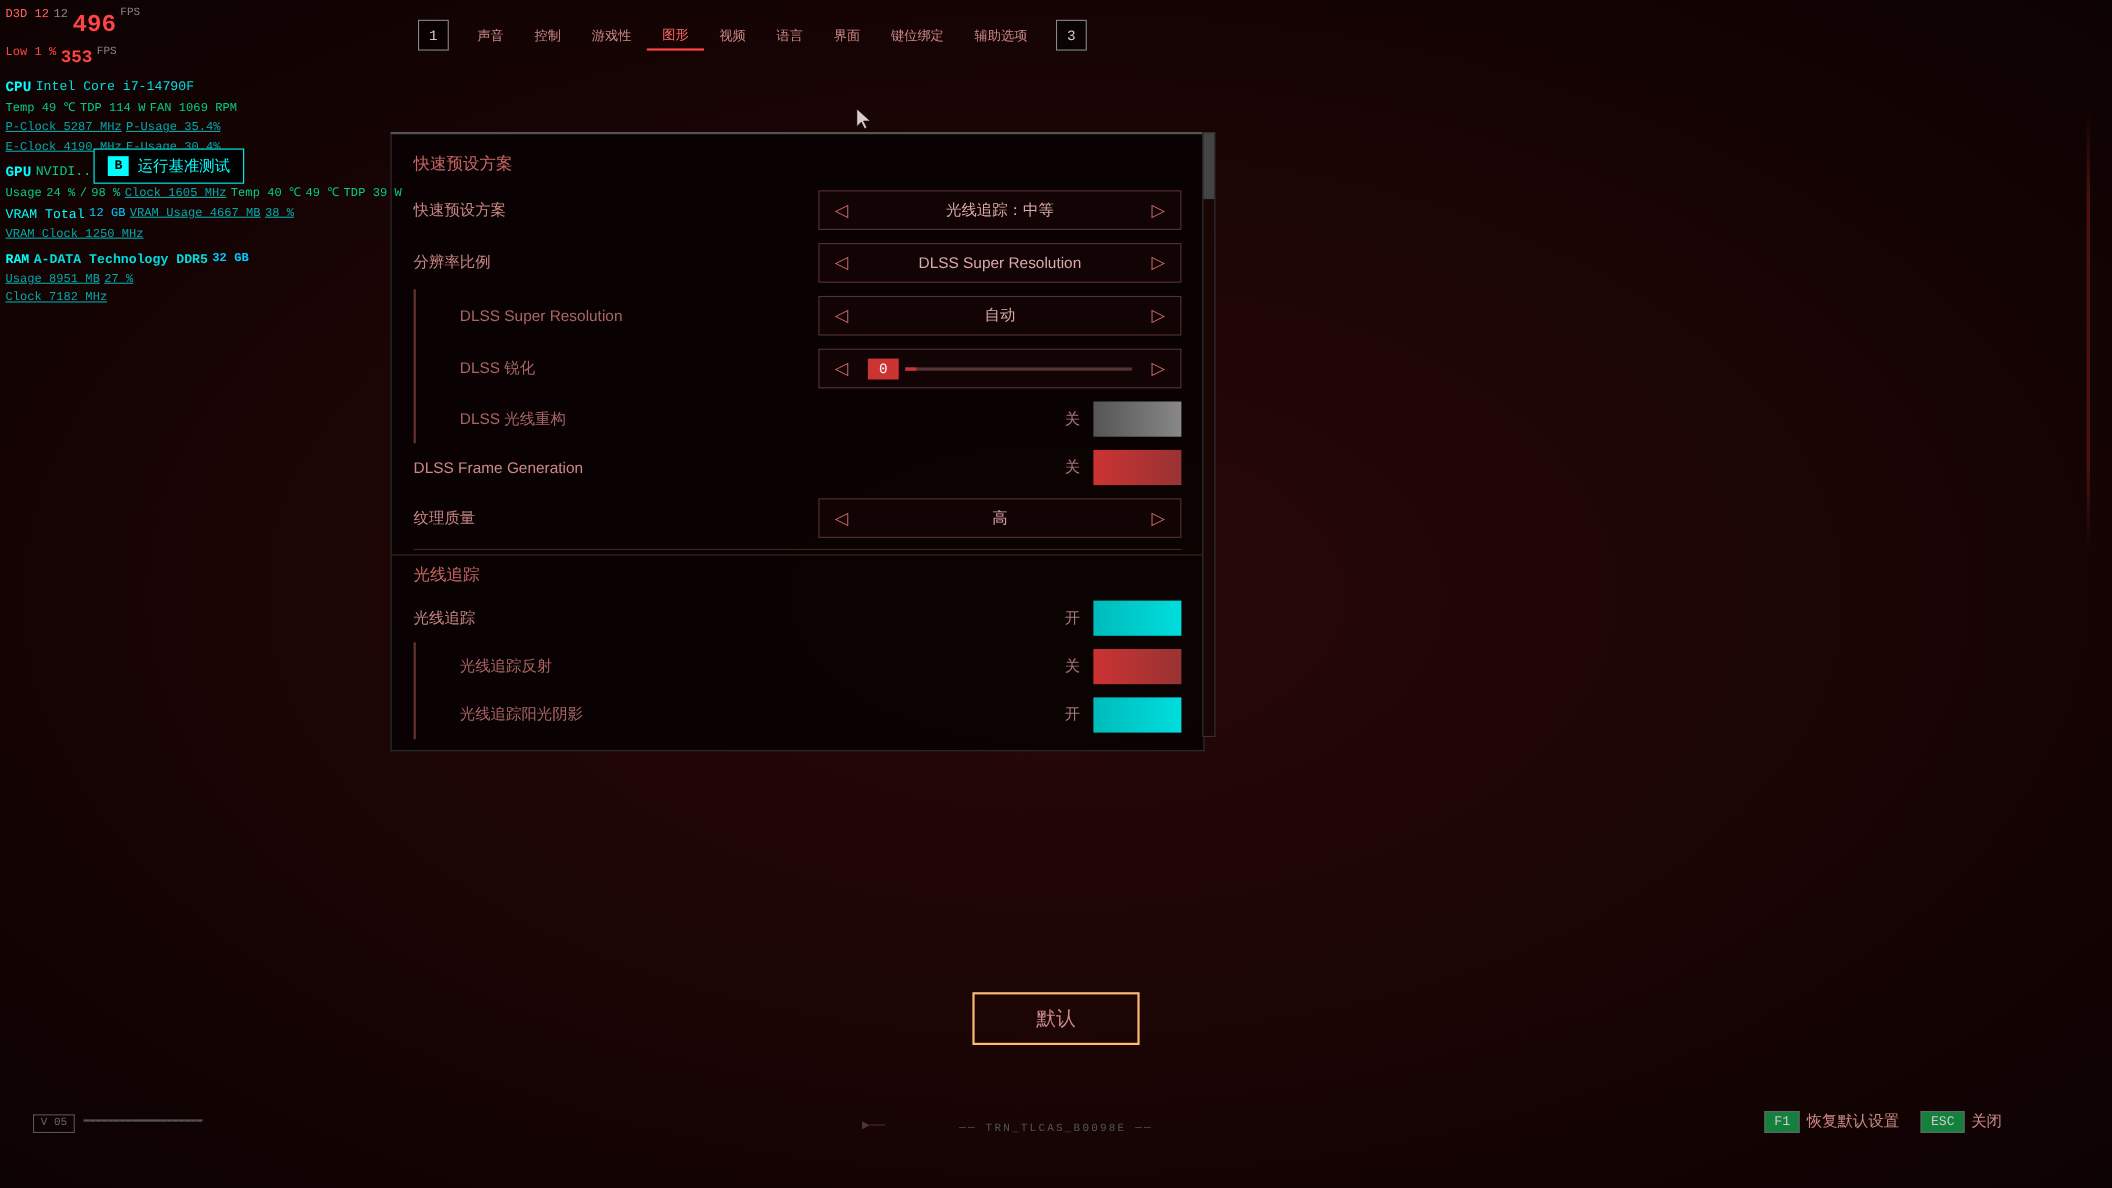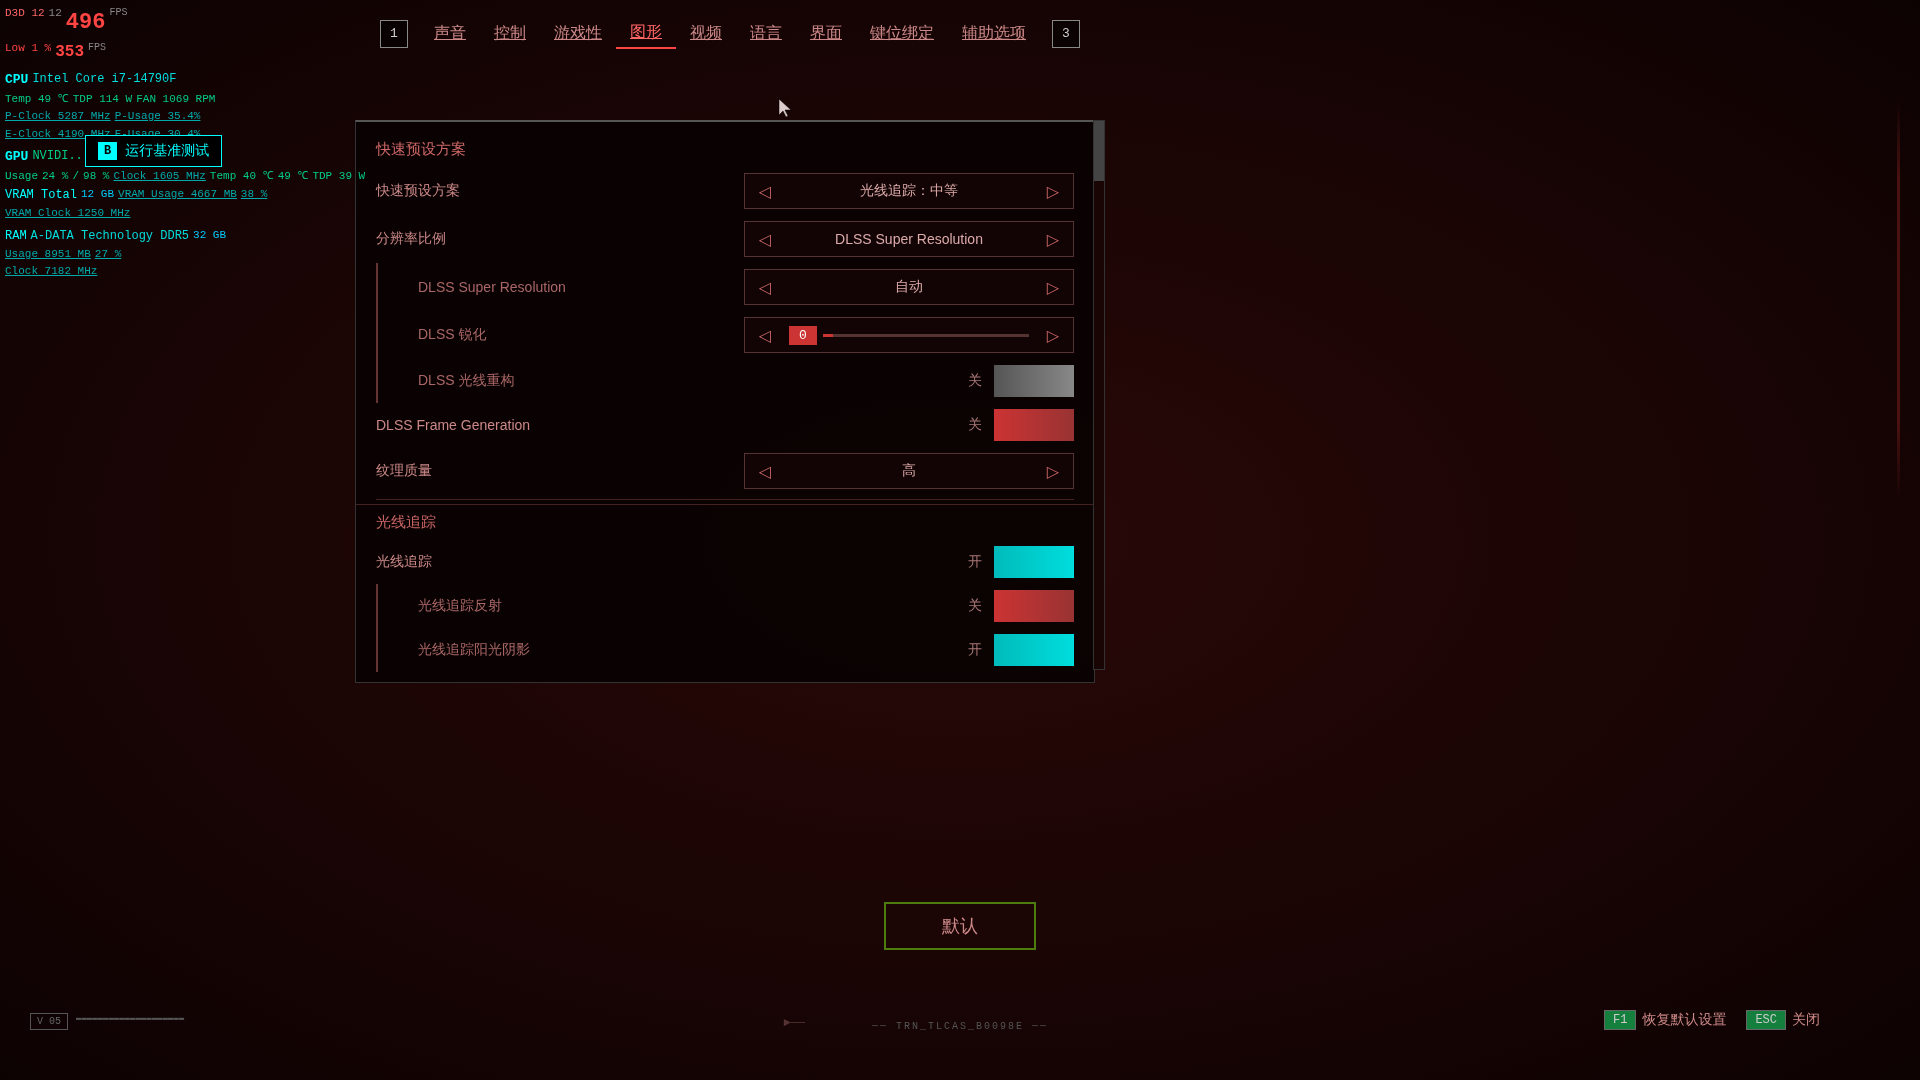--- a/index.html
+++ b/index.html
@@ -145,26 +145,25 @@
       left: 380px;
       right: 200px;
       display: flex;
       align-items: center;
       gap: 0px;
       z-index: 10;
     }
 
     .nav-item {
       color: #cc8888;
-      font-size: 16px;
+      font-size: 12px;
       padding: 4px 14px;
       cursor: pointer;
       font-family: 'SimHei', 'Microsoft YaHei', sans-serif;
       white-space: nowrap;
-      text-decoration: underline;
     }
 
     .nav-item:hover, .nav-item.active {
       color: #ff8888;
     }
 
     .nav-item.active {
       color: #ff6666;
       border-bottom: 2px solid #ff4444;
     }
@@ -352,21 +351,21 @@
     .default-btn-container {
       position: absolute;
       bottom: 130px;
       left: 50%;
       transform: translateX(-50%);
       z-index: 10;
     }
 
     .default-btn {
       background: transparent;
-      border: 2px solid #4d7c0f;
+      border: 2px solid #fdba74;
       color: #cc8888;
       font-size: 18px;
       padding: 10px 56px;
       cursor: pointer;
       font-family: 'SimHei', 'Microsoft YaHei', sans-serif;
     }
 
     
     .bottom-bar {
       position: absolute;
@@ -524,21 +523,21 @@
   </div>
   <div class="hud-line">
     <span class="hud-ram">VRAM Total</span>
     <span class="hud-ram-val">12 GB</span>
     <span class="hud-clock">VRAM Usage 4667 MB</span>
     <span class="hud-clock">38 %</span>
   </div>
   <div class="hud-line">
     <span class="hud-clock">VRAM Clock  1250 MHz</span>
   </div>
-  <div class="hud-line" style="margin-top:4px;">
+  <div class="hud-line" style="margin-top:4px;font-weight:bold;">
     <span class="hud-ram">RAM</span>
     <span class="hud-cpu-name">A-DATA Technology DDR5</span>
     <span class="hud-ram-val">32 GB</span>
   </div>
   <div class="hud-line">
     <span class="hud-clock">Usage  8951 MB</span>
     <span class="hud-clock">27 %</span>
   </div>
   <div class="hud-line">
     <span class="hud-clock">Clock  7182 MHz</span>

